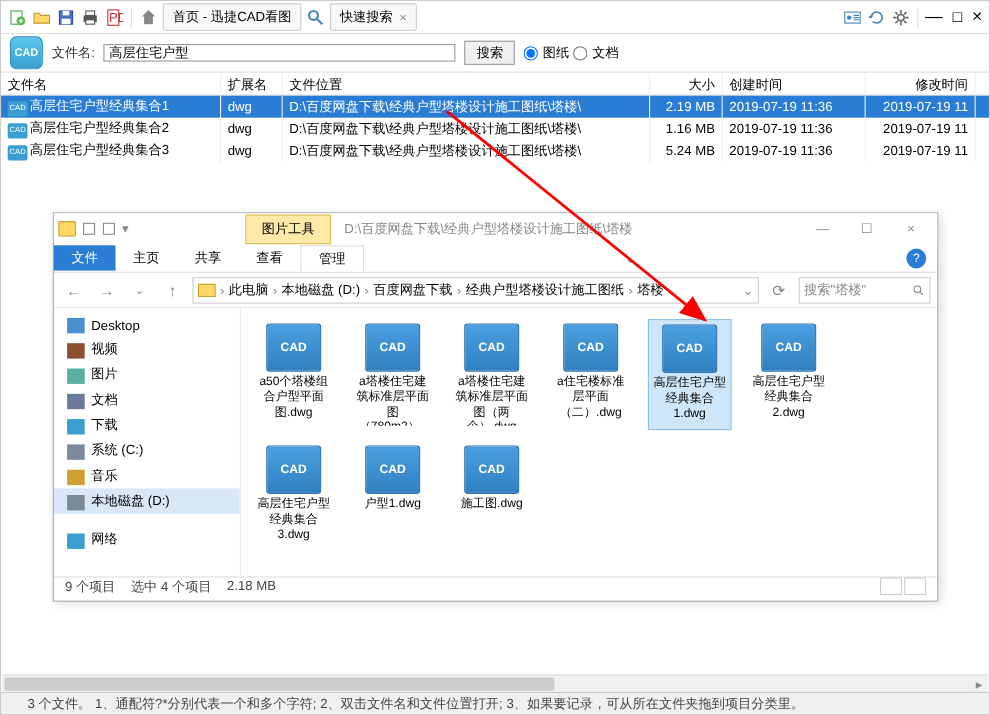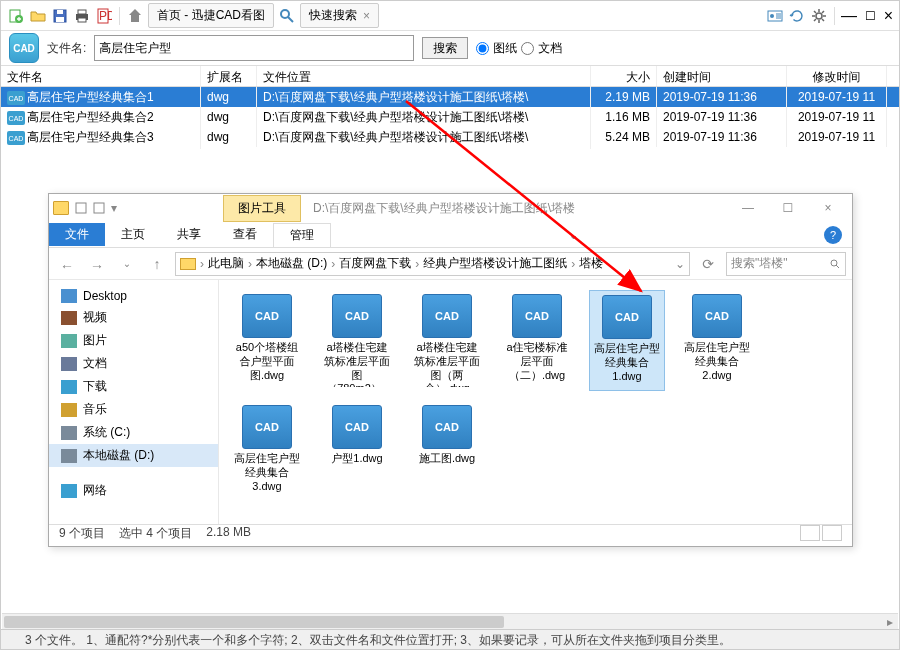--- a/index.html
+++ b/index.html
@@ -9,31 +9,31 @@
 .toolbar .sep{width:1px;height:18px;background:#ddd;margin:0 2px}
 .toolbar .tab{display:flex;align-items:center;gap:6px;padding:3px 8px;border:1px solid #ccc;border-radius:2px;background:#f8f8f8}
 .toolbar .spacer{flex:1}
 .toolbar .win-btns{display:flex;gap:8px;align-items:center}
 .toolbar .home-icon{width:16px;height:14px;position:relative}
 .toolbar .home-icon:before{content:"";position:absolute;top:0;left:2px;width:0;height:0;border-left:6px solid transparent;border-right:6px solid transparent;border-bottom:6px solid #888}
 .toolbar .home-icon:after{content:"";position:absolute;top:5px;left:4px;width:8px;height:8px;background:#888}
 .searchbar{height:34px;display:flex;align-items:center;padding:0 8px;gap:8px}
 .searchbar .app-icon2{width:30px;height:30px;border-radius:6px;background:linear-gradient(#5ac7e8,#3a9fd0);display:flex;align-items:center;justify-content:center;color:#fff;font-size:10px;font-weight:bold;border:1px solid #2a8fc0}
 .searchbar label{color:#333}
-.searchbar input[type=text]{flex:0 0 320px;height:26px;border:1px solid #999;padding:0 4px}
+.searchbar input[type=text]{flex:0 0 320px;height:16px;border:1px solid #999;padding:0 4px}
 .searchbar button{height:22px;padding:0 10px;border:1px solid #999;background:#f0f0f0;cursor:pointer}
 .searchbar .radio-grp{display:flex;gap:4px;align-items:center}
 .list-header{height:22px;background:#fff;display:flex;border-top:1px solid #ddd;border-bottom:1px solid #ddd}
 .list-header .col,.list-row .col{padding:3px 6px;border-right:1px solid #eee;overflow:hidden;white-space:nowrap}
 .col-name{width:200px}
 .col-ext{width:56px}
 .col-path{width:334px}
 .col-size{width:66px;text-align:right}
 .col-created{width:130px;}
-.col-mod{width:100px;text-align:center}
+.col-mod{width:100px;text-align:right}
 .list-row{height:20px;display:flex;align-items:center;cursor:pointer}
 .list-row.sel{background:#2a7dd4;color:#fff}
 .list-row .icon-cad{width:18px;height:14px;background:#3a9fd0;color:#fff;font-size:7px;display:inline-flex;align-items:center;justify-content:center;margin-right:2px;border-radius:2px}
 .explorer{position:absolute;left:47px;top:192px;width:805px;height:354px;border:1px solid #aaa;background:#fff;box-shadow:2px 2px 8px rgba(0,0,0,.15)}
 .exp-titlebar{height:28px;background:#fff;display:flex;align-items:center;padding:0 4px;gap:6px}
 .exp-titlebar .folder-sm{width:16px;height:14px;background:#ffd868;border-radius:1px;border:1px solid #d0a030}
 .exp-titlebar .qat{display:flex;gap:6px;align-items:center}
 .exp-titlebar .tabbox{background:#fde9a8;padding:4px 14px;border:1px solid #e0c060;margin-left:100px}
 .exp-titlebar .addrtext{color:#888;margin-left:6px;flex:1;overflow:hidden}
 .exp-titlebar .winbtns{display:flex;gap:0}
@@ -46,21 +46,21 @@
 .exp-nav{height:32px;display:flex;align-items:center;padding:0 6px;gap:6px;border-bottom:1px solid #e8e8e8}
 .exp-nav .nav-arrow{width:24px;height:24px;display:flex;align-items:center;justify-content:center;color:#888;cursor:pointer;font-size:14px}
 .exp-nav .crumbs{flex:1;height:24px;border:1px solid #ccc;display:flex;align-items:center;padding:0 4px;gap:2px;overflow:hidden}
 .exp-nav .crumbs .folder-sm{width:16px;height:12px;background:#ffd868;border:1px solid #d0a030}
 .exp-nav .crumbs span{cursor:pointer;white-space:nowrap}
 .exp-nav .crumbs .sep{color:#888;margin:0 2px}
 .exp-nav .search{width:120px;height:24px;border:1px solid #ccc;display:flex;align-items:center;padding:0 4px;gap:4px}
 .exp-nav .search span{color:#888;flex:1}
 .exp-body{display:flex;height:244px}
 .exp-side{width:170px;border-right:1px solid #e8e8e8;padding:6px 0;overflow:auto}
-.exp-side .item{display:flex;align-items:center;gap:6px;padding:3px 12px;cursor:pointer}
+.exp-side .item{display:flex;align-items:flex-end;gap:6px;padding:3px 12px;cursor:pointer}
 .exp-side .item.sel{background:#d8e8f8}
 .exp-side .item .ic{width:16px;height:14px;flex:0 0 16px}
 .ic-desktop{background:#4a90d0}
 .ic-video{background:#8a5030}
 .ic-pic{background:#5ab0a0}
 .ic-doc{background:#6a7a9a}
 .ic-dl{background:#3a9fd0}
 .ic-music{background:#d0a030}
 .ic-cdrive{background:#7a8a9a}
 .ic-ddrive{background:#7a8a9a}
@@ -281,26 +281,26 @@
         </div>
         <div class="item">
           <span class="ic ic-doc"></span>
           <span>文档</span>
         </div>
         <div class="item">
           <span class="ic ic-dl"></span>
           <span>下载</span>
         </div>
         <div class="item">
+          <span class="ic ic-cdrive"></span>
+          <span>系统 (C:)</span>
+        </div>
+        <div class="item">
           <span class="ic ic-music"></span>
           <span>音乐</span>
-        </div>
-        <div class="item">
-          <span class="ic ic-cdrive"></span>
-          <span>系统 (C:)</span>
         </div>
         <div class="item sel">
           <span class="ic ic-ddrive"></span>
           <span>本地磁盘 (D:)</span>
         </div>
         <div class="item" style="margin-top: 12px;">
           <span class="ic ic-net"></span>
           <span>网络</span>
         </div>
       </div>

